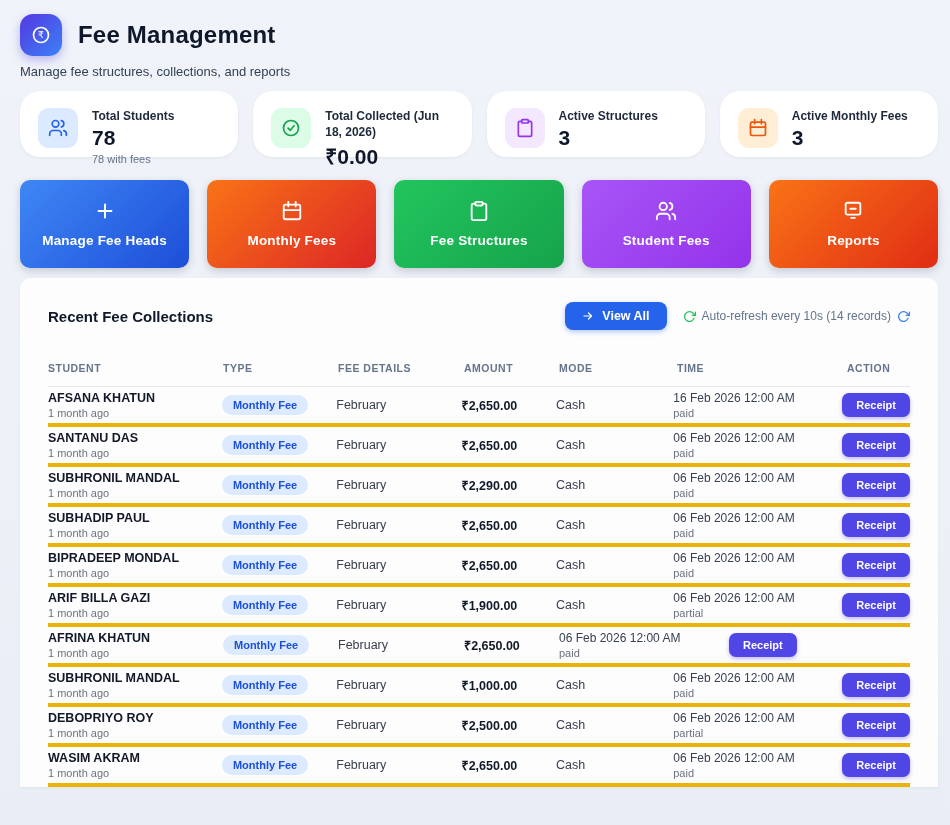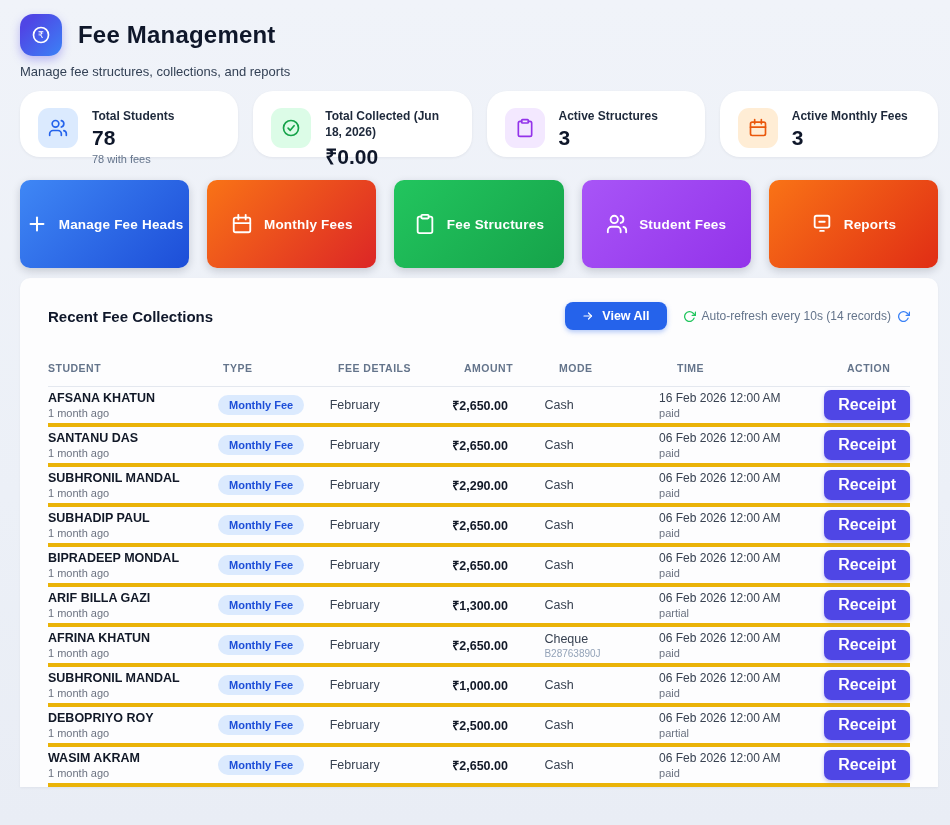--- a/index.html
+++ b/index.html
@@ -36,21 +36,21 @@
   .si-purple { background:#f3e8ff; color:#9333ea; }
   .si-orange { background:#ffedd5; color:#ea580c; }
   .stat-label { font-size:12px; font-weight:600; color:#1e293b; line-height:1.35; }
   .stat-value { font-size:21px; font-weight:700; color:#0f172a; margin-top:2px; }
   .stat-sub   { font-size:11px; color:#64748b; margin-top:3px; }
 
   
   .actions { display:flex; gap:18px; margin-top:23px; }
   .action-btn {
     flex:1; height:88px; border:none; border-radius:10px; cursor:pointer;
-    display:flex; flex-direction:row; align-items:center; justify-content:center; gap:11px;
+    display:flex; flex-direction:column; align-items:center; justify-content:center; gap:11px;
     color:#fff; font-family:inherit; font-size:13.5px; font-weight:700; letter-spacing:.2px;
     box-shadow:0 3px 8px rgba(15,23,42,.18);
   }
   .ab-blue   { background:linear-gradient(135deg,#3f87f5 0%,#1d4ed8 100%); }
   .ab-red    { background:linear-gradient(135deg,#f97316 0%,#dc2626 100%); }
   .ab-purple { background:linear-gradient(135deg,#a855f7 0%,#9333ea 100%); }
   .ab-green  { background:linear-gradient(135deg,#22c55e 0%,#16a34a 100%); }
   .ab-orange { background:linear-gradient(135deg,#f97316 0%,#e02d15 100%); }
 
   
@@ -88,21 +88,21 @@
     display:inline-block; background:#dbeafe; color:#1d4ed8;
     font-size:11px; font-weight:600; padding:4px 11px; border-radius:999px;
   }
   .cell-text { font-size:12.5px; color:#374151; }
   .amount { font-size:12.5px; font-weight:600; color:#111827; }
   .msub { font-size:10px; color:#94a3b8; margin-top:2px; }
   .ttime { font-size:12px; color:#374151; }
   .tstatus { font-size:11px; color:#6b7280; margin-top:2px; }
   .receipt {
     background:#4f46e5; color:#fff; border:none; border-radius:7px; cursor:pointer;
-    font-family:inherit; font-size:16px; font-weight:700; padding:6px 14px;
+    font-family:inherit; font-size:11px; font-weight:700; padding:6px 14px;
     box-shadow:0 2px 4px rgba(79,70,229,.35);
   }
   .icon-svg { display:block; }
 </style>
 </head>
 <body>
 
 <div class="page">
 
   <div class="header">
@@ -358,43 +358,39 @@
       <div class="c-action"><button class="receipt">Receipt</button></div>
     </div>
 
     <div class="trow">
       <div class="c-student">
           <div class="sname">ARIF BILLA GAZI</div>
           <div class="sago">1 month ago</div>
         </div>
       <div class="c-type"><span class="badge">Monthly Fee</span></div>
       <div class="c-fee cell-text">February</div>
-      <div class="c-amount amount">₹1,300.00</div>
+      <div class="c-amount amount">₹1,900.00</div>
       <div class="c-mode">
           <div class="cell-text">Cash</div>
         </div>
       <div class="c-time">
           <div class="ttime">06 Feb 2026 12:00 AM</div>
           <div class="tstatus">partial</div>
         </div>
       <div class="c-action"><button class="receipt">Receipt</button></div>
     </div>
 
     <div class="trow">
       <div class="c-student">
           <div class="sname">AFRINA KHATUN</div>
           <div class="sago">1 month ago</div>
         </div>
       <div class="c-type"><span class="badge">Monthly Fee</span></div>
       <div class="c-fee cell-text">February</div>
       <div class="c-amount amount">₹2,650.00</div>
-      <div class="c-mode">
-          <div class="cell-text">Cheque</div>
-          <div class="msub">B28763890J</div>
-        </div>
       <div class="c-time">
           <div class="ttime">06 Feb 2026 12:00 AM</div>
           <div class="tstatus">paid</div>
         </div>
       <div class="c-action"><button class="receipt">Receipt</button></div>
     </div>
 
     <div class="trow">
       <div class="c-student">
           <div class="sname">SUBHRONIL MANDAL</div>

